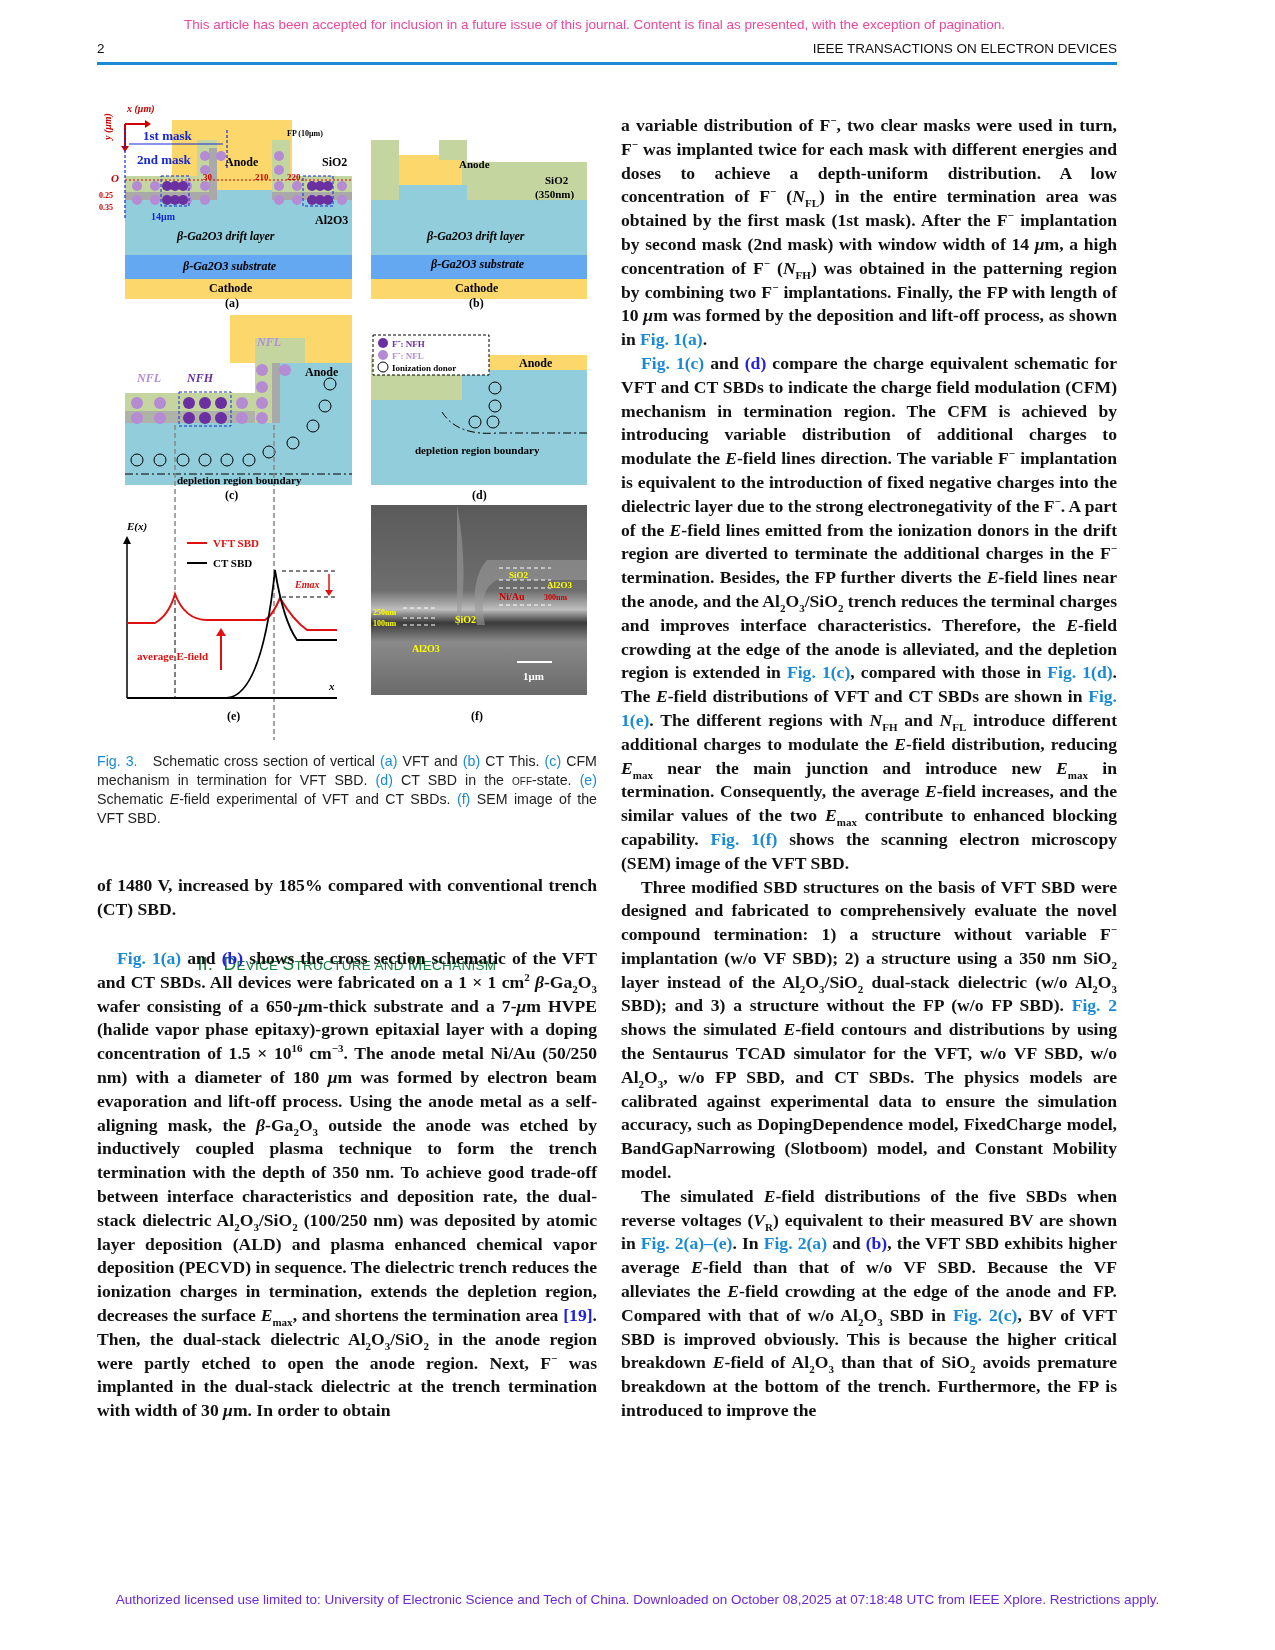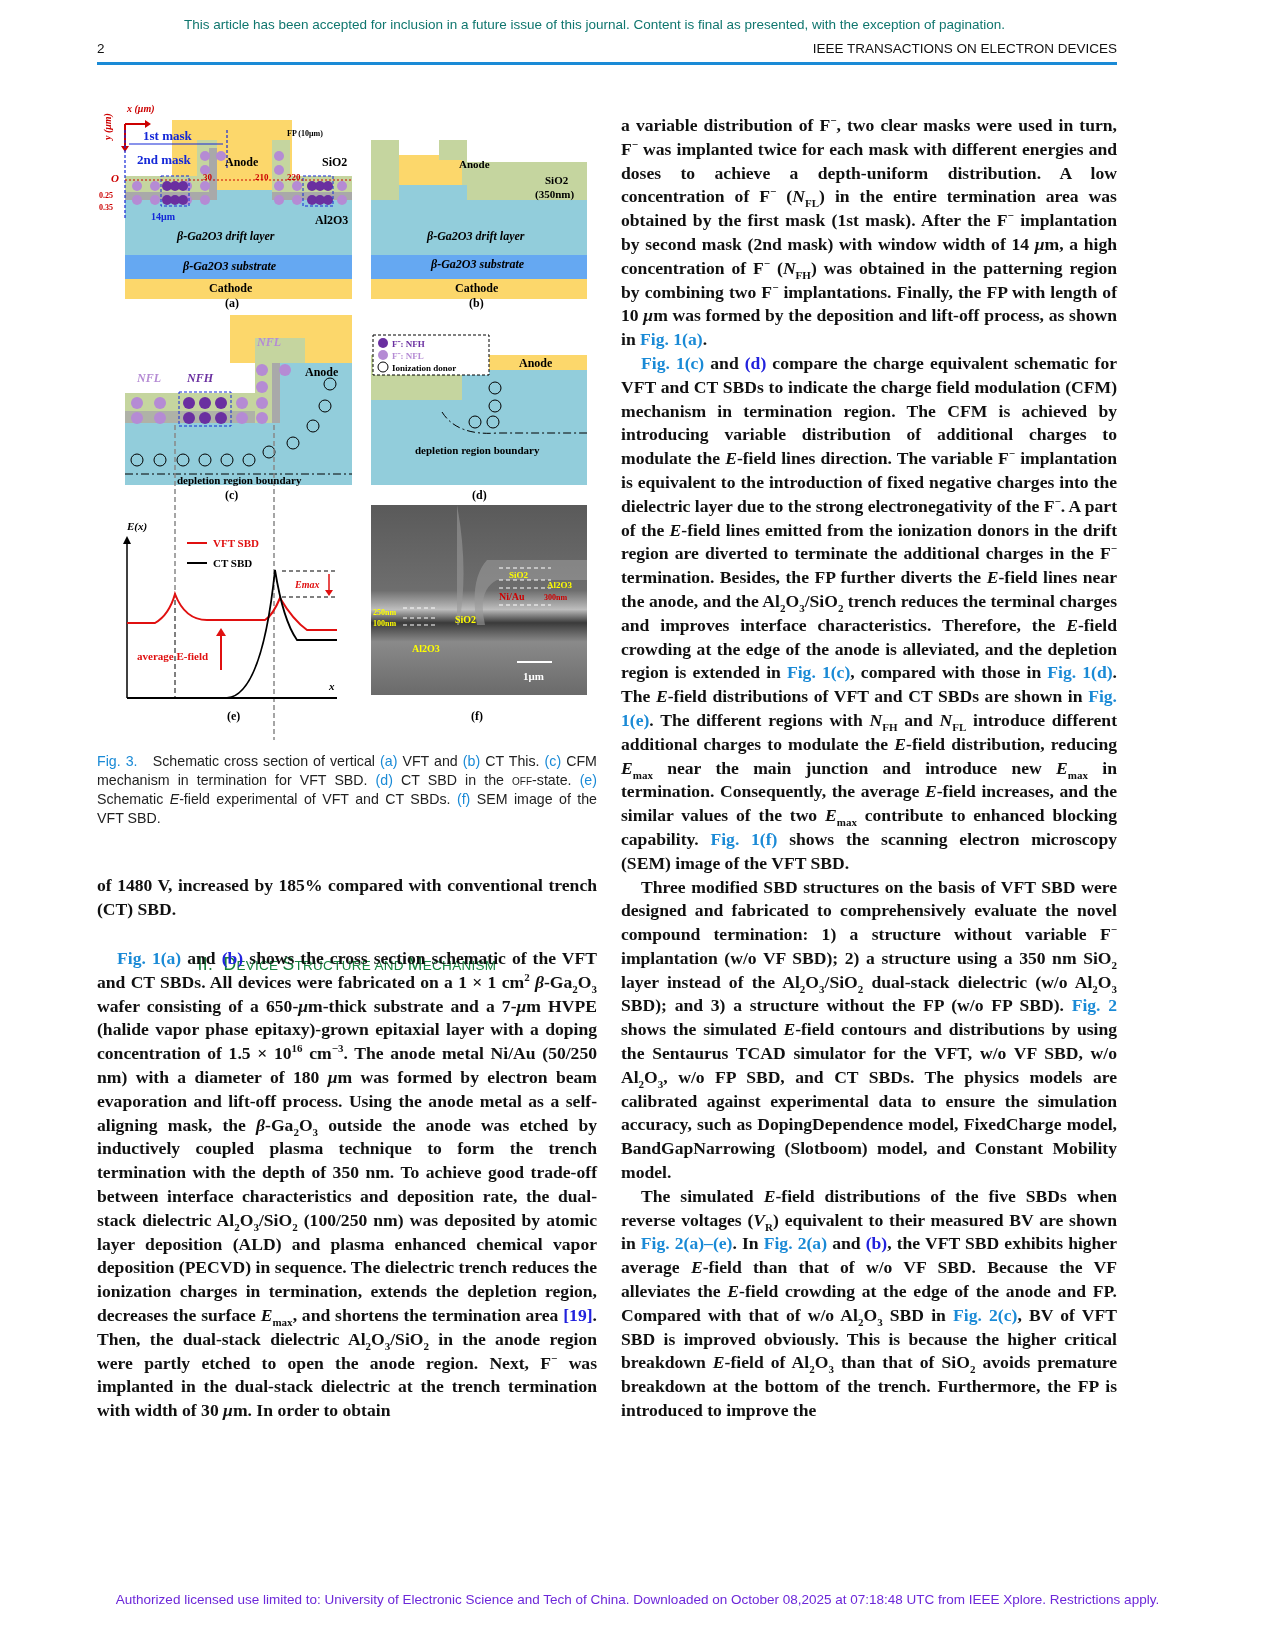--- a/index.html
+++ b/index.html
@@ -1,17 +1,17 @@
 <!DOCTYPE html>
 <html><head>
 <meta charset="utf-8">
 <style>
   html, body { margin: 0; padding: 0; background: #ffffff; }
   body { width: 1275px; height: 1650px; position: relative; overflow: hidden; font-family: "Liberation Serif", serif; color: #111; }
-  .topnote { position: absolute; top: 17px; left: 0; width: 1189px; text-align: center; font-family: "Liberation Sans", sans-serif; font-size: 13.5px; color: #0f766e; }
+  .topnote { position: absolute; top: 17px; left: 0; width: 1189px; text-align: center; font-family: "Liberation Sans", sans-serif; font-size: 13.5px; color: #ec4899; }
   .pagehead { position: absolute; top: 41px; left: 97px; width: 1020px; font-family: "Liberation Sans", sans-serif; font-size: 13.5px; color: #111; }
   .pagehead .num { position: absolute; left: 0; }
   .pagehead .journal { position: absolute; right: 0; }
   .rule { position: absolute; top: 62px; left: 97px; width: 1020px; height: 3px; background: #1a8ad6; }
   .footer { position: absolute; top: 1592px; left: 0; width: 1275px; text-align: center; font-family: "Liberation Sans", sans-serif; font-size: 13.5px; color: #6d28d9; }
 
   .col { position: absolute; font-size: 17.6px; line-height: 23.8px; text-align: justify; }
   .col p { margin: 0; font-weight: bold; }
   .col .indent { text-indent: 20px; }
   .left { left: 97px; width: 500px; }

